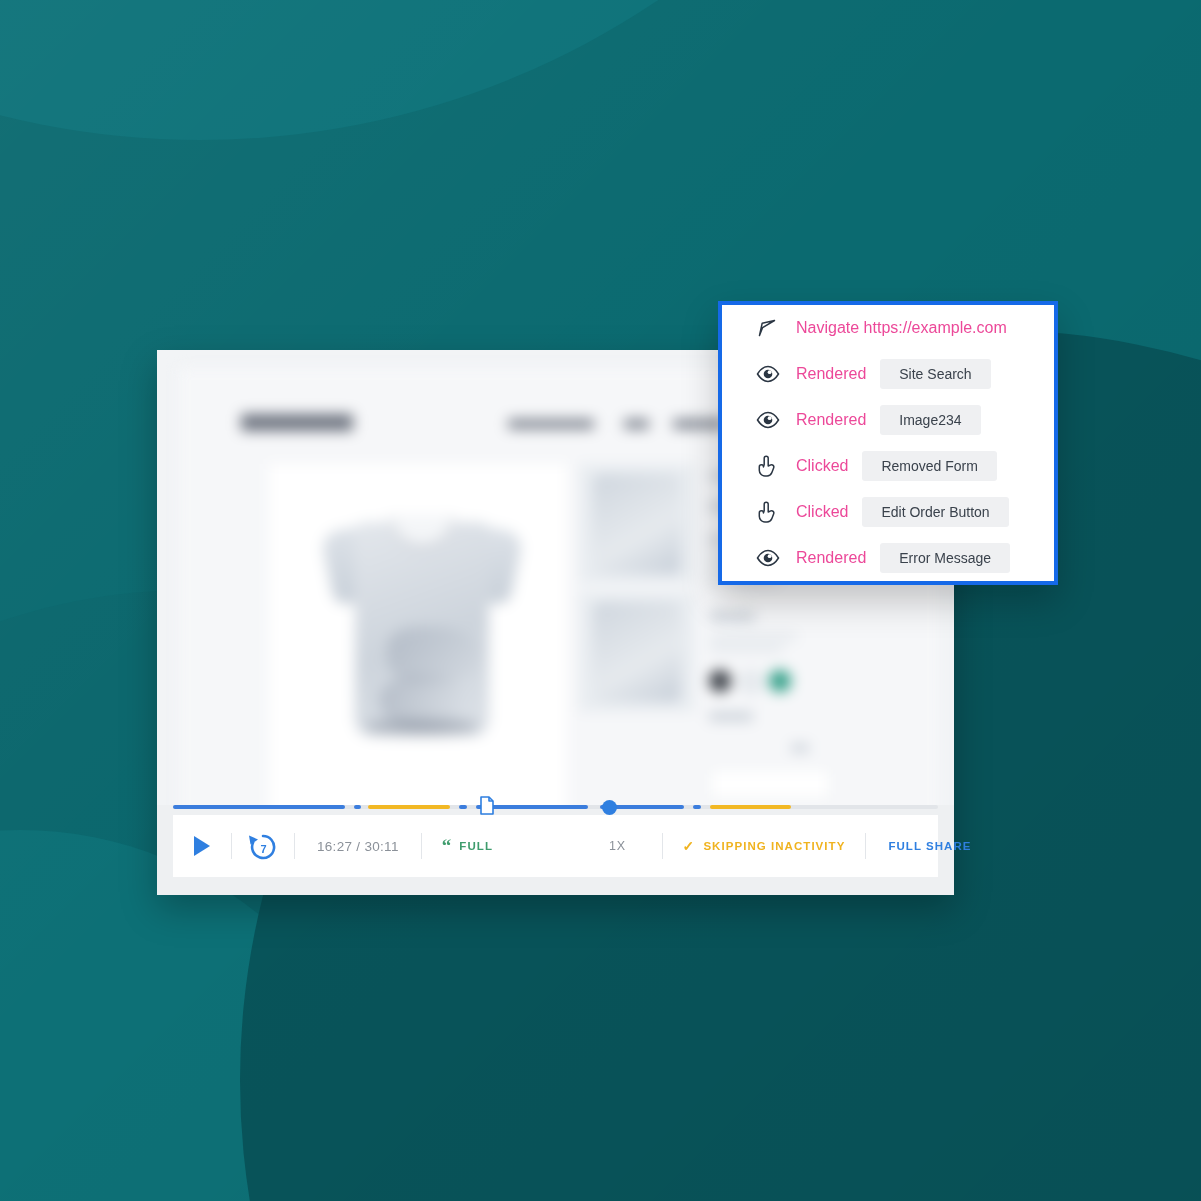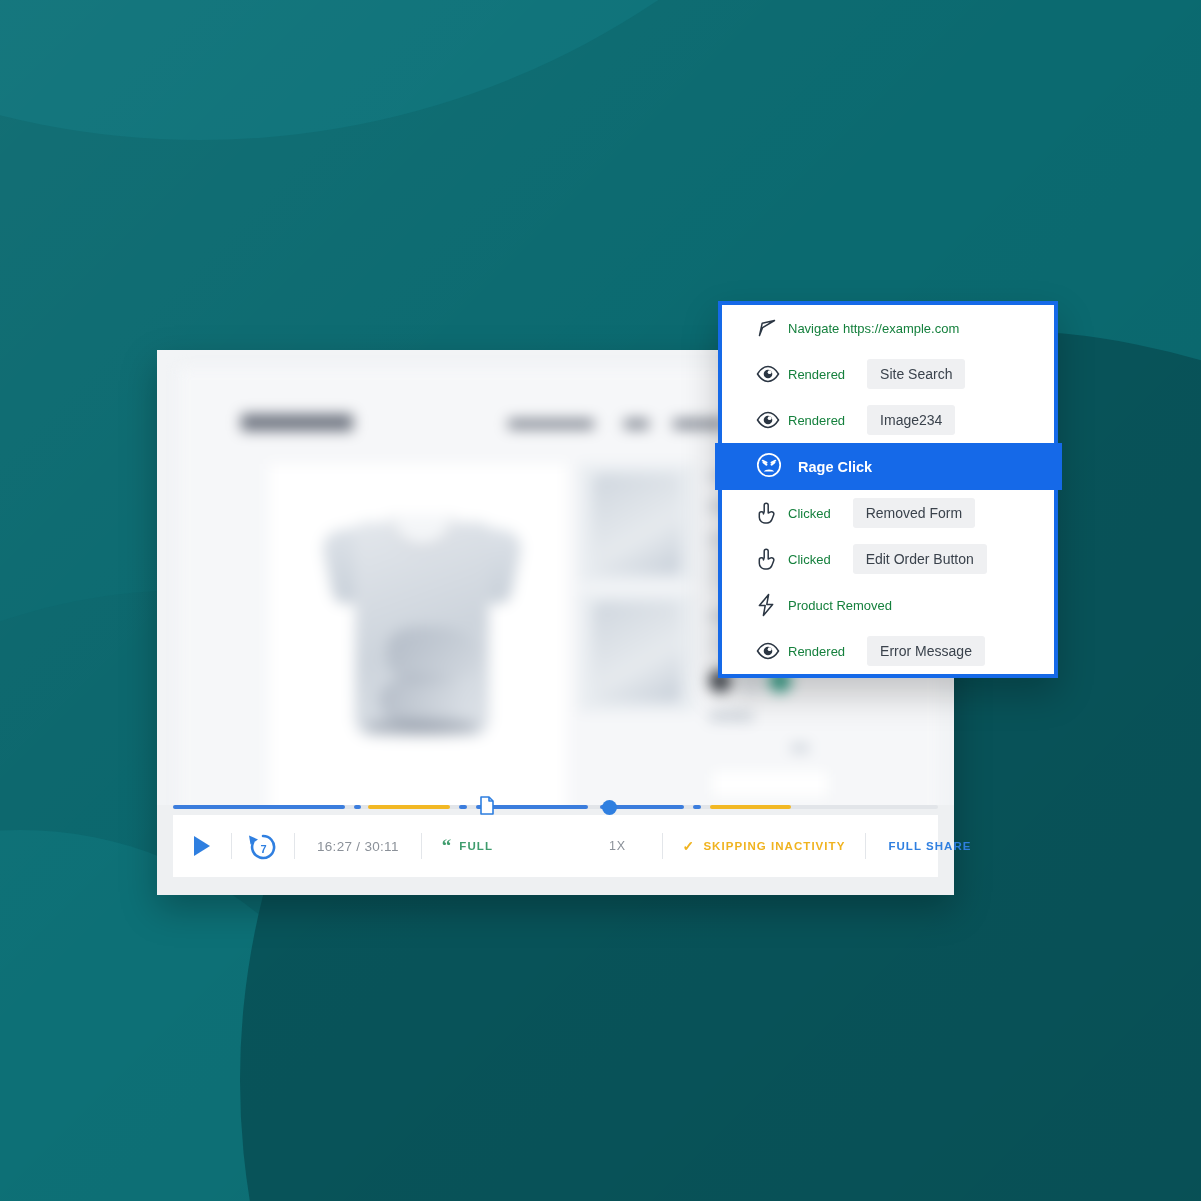--- a/index.html
+++ b/index.html
@@ -324,31 +324,31 @@
   }
   .event-row .ev-icon {
     width: 26px;
     flex: 0 0 auto;
     display: flex;
     align-items: center;
     justify-content: flex-start;
     color: #2b3643;
   }
   .event-row .ev-label {
-    font-size: 13px;
-    color: #15803d;
+    font-size: 16px;
+    color: #ec4899;
     white-space: nowrap;
-    margin-left: 6px;
+    margin-left: 14px;
   }
   .event-row .ev-chip {
-    margin-left: 22px;
+    margin-left: 14px;
     background: #eff0f2;
     color: #3a424c;
     font-size: 14px;
-    padding: 7px 13px;
+    padding: 7px 19px;
     border-radius: 3px;
     white-space: nowrap;
   }
 
   
   #rage-click-row {
     position: absolute;
     left: -7px;
     width: 347px;
     height: 47px;
@@ -517,56 +517,37 @@
           <span class="ev-icon">
             <svg width="24" height="18" viewBox="0 0 24 18">
               <path d="M1.5 9 C5 3.4 9 1.6 12 1.6 C15 1.6 19 3.4 22.5 9 C19 14.6 15 16.4 12 16.4 C9 16.4 5 14.6 1.5 9 Z" fill="none" stroke="currentColor" stroke-width="1.5"></path>
               <circle cx="12" cy="9" r="4.3" fill="currentColor"></circle>
               <circle cx="13.6" cy="7.2" r="1.9" fill="#ffffff"></circle>
             </svg>
           </span>
           <span class="ev-label">Rendered</span>
           <span class="ev-chip">Image234</span>
         </div>
-        <div class="spacer-row" style="position: relative;">
-          <div id="rage-click-row">
-            <span class="ev-icon"><svg width="26" height="26" viewBox="0 0 26 26">
-                <circle cx="13" cy="13" r="11.2" fill="none" stroke="currentColor" stroke-width="1.7"></circle>
-                <path d="M6.6 8.6 L10.6 10.6 M19.4 8.6 L15.4 10.6" stroke="currentColor" stroke-width="1.7" stroke-linecap="round"></path>
-                <path d="M7.6 10.4 L10.4 12.6 M18.4 10.4 L15.6 12.6" stroke="currentColor" stroke-width="2.1" stroke-linecap="round"></path>
-                <path d="M7.8 19.6 C9.2 16.8 16.8 16.8 18.2 19.6 Z" fill="currentColor"></path>
-              </svg></span>
-            <span class="ev-label">Rage Click</span>
-          </div>
-        </div>
         <div class="event-row">
           <span class="ev-icon">
             <svg width="20" height="24" viewBox="0 0 20 24">
               <path d="M8.2 10.6 V4.2 a2 2 0 0 1 4 0 V12 l2.6-1.1 a2.2 2.2 0 0 1 2.9 2.8 l-2 5.2 a5 5 0 0 1 -4.6 3.0 h-2.2 a5.6 5.6 0 0 1 -5.6 -5.6 v-3.4 a2.1 2.1 0 0 1 4.2 0 z" fill="none" stroke="currentColor" stroke-width="1.5" stroke-linejoin="round"></path>
             </svg>
           </span>
           <span class="ev-label">Clicked</span>
           <span class="ev-chip">Removed Form</span>
         </div>
         <div class="event-row">
           <span class="ev-icon">
             <svg width="20" height="24" viewBox="0 0 20 24">
               <path d="M8.2 10.6 V4.2 a2 2 0 0 1 4 0 V12 l2.6-1.1 a2.2 2.2 0 0 1 2.9 2.8 l-2 5.2 a5 5 0 0 1 -4.6 3.0 h-2.2 a5.6 5.6 0 0 1 -5.6 -5.6 v-3.4 a2.1 2.1 0 0 1 4.2 0 z" fill="none" stroke="currentColor" stroke-width="1.5" stroke-linejoin="round"></path>
             </svg>
           </span>
           <span class="ev-label">Clicked</span>
           <span class="ev-chip">Edit Order Button</span>
-        </div>
-        <div class="event-row">
-          <span class="ev-icon">
-            <svg width="20" height="24" viewBox="0 0 20 24">
-              <path d="M12.6 1.5 L3.4 12.6 H9.2 L7.4 22.5 L16.6 11.4 H10.8 Z" fill="none" stroke="currentColor" stroke-width="1.5" stroke-linejoin="round"></path>
-            </svg>
-          </span>
-          <span class="ev-label">Product Removed</span>
         </div>
         <div class="event-row">
           <span class="ev-icon">
             <svg width="24" height="18" viewBox="0 0 24 18">
               <path d="M1.5 9 C5 3.4 9 1.6 12 1.6 C15 1.6 19 3.4 22.5 9 C19 14.6 15 16.4 12 16.4 C9 16.4 5 14.6 1.5 9 Z" fill="none" stroke="currentColor" stroke-width="1.5"></path>
               <circle cx="12" cy="9" r="4.3" fill="currentColor"></circle>
               <circle cx="13.6" cy="7.2" r="1.9" fill="#ffffff"></circle>
             </svg>
           </span>
           <span class="ev-label">Rendered</span>

